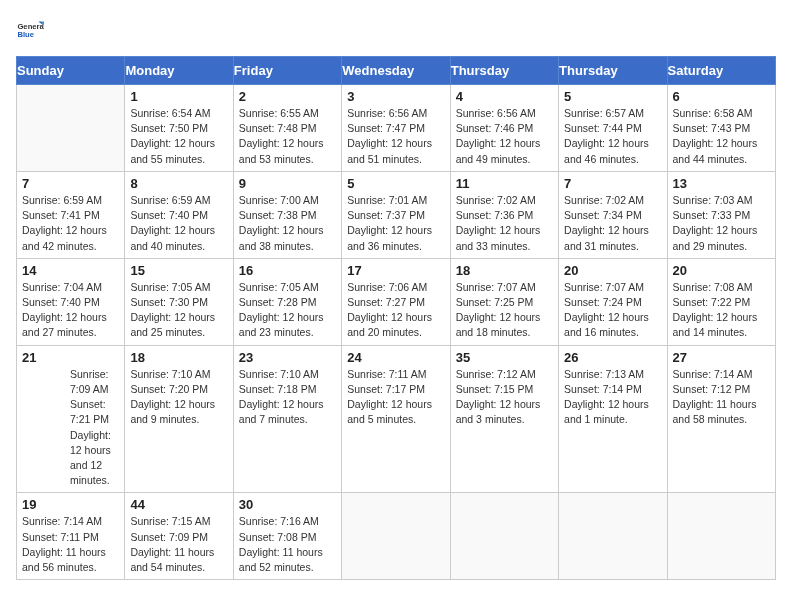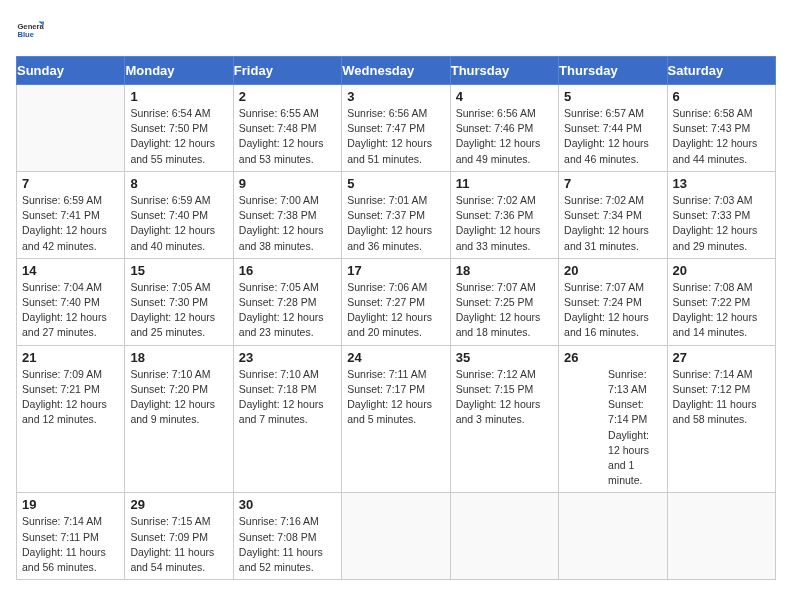--- a/index.html
+++ b/index.html
@@ -253,21 +253,21 @@
           <span class="day-num">20</span>
           <div class="day-info" style="white-space: pre-line;">Sunrise: 7:08 AM
 Sunset: 7:22 PM
 Daylight: 12 hours
 and 14 minutes.</div>
         </td>
       </tr>
       <tr>
         <td>
           <span class="day-num">21</span>
-          <div class="day-info" style="white-space: pre-line;">Sunrise: 7:09 AM
+          <div class="day-info" style="white-space: pre-line; margin-left: 48px;">Sunrise: 7:09 AM
 Sunset: 7:21 PM
 Daylight: 12 hours
 and 12 minutes.</div>
         </td>
         <td>
           <span class="day-num">18</span>
           <div class="day-info" style="white-space: pre-line;">Sunrise: 7:10 AM
 Sunset: 7:20 PM
 Daylight: 12 hours
 and 9 minutes.</div>
@@ -288,21 +288,21 @@
         </td>
         <td>
           <span class="day-num">35</span>
           <div class="day-info" style="white-space: pre-line;">Sunrise: 7:12 AM
 Sunset: 7:15 PM
 Daylight: 12 hours
 and 3 minutes.</div>
         </td>
         <td>
           <span class="day-num">26</span>
-          <div class="day-info" style="white-space: pre-line; margin-left: 44px;">Sunrise: 7:13 AM
+          <div class="day-info" style="white-space: pre-line;">Sunrise: 7:13 AM
 Sunset: 7:14 PM
 Daylight: 12 hours
 and 1 minute.</div>
         </td>
         <td>
           <span class="day-num">27</span>
           <div class="day-info" style="white-space: pre-line;">Sunrise: 7:14 AM
 Sunset: 7:12 PM
 Daylight: 11 hours
 and 58 minutes.</div>
@@ -310,21 +310,21 @@
       </tr>
       <tr>
         <td>
           <span class="day-num">19</span>
           <div class="day-info" style="white-space: pre-line;">Sunrise: 7:14 AM
 Sunset: 7:11 PM
 Daylight: 11 hours
 and 56 minutes.</div>
         </td>
         <td>
-          <span class="day-num">29</span>
+          <span class="day-num">44</span>
           <div class="day-info" style="white-space: pre-line;">Sunrise: 7:15 AM
 Sunset: 7:09 PM
 Daylight: 11 hours
 and 54 minutes.</div>
         </td>
         <td>
           <span class="day-num">30</span>
           <div class="day-info" style="white-space: pre-line;">Sunrise: 7:16 AM
 Sunset: 7:08 PM
 Daylight: 11 hours

